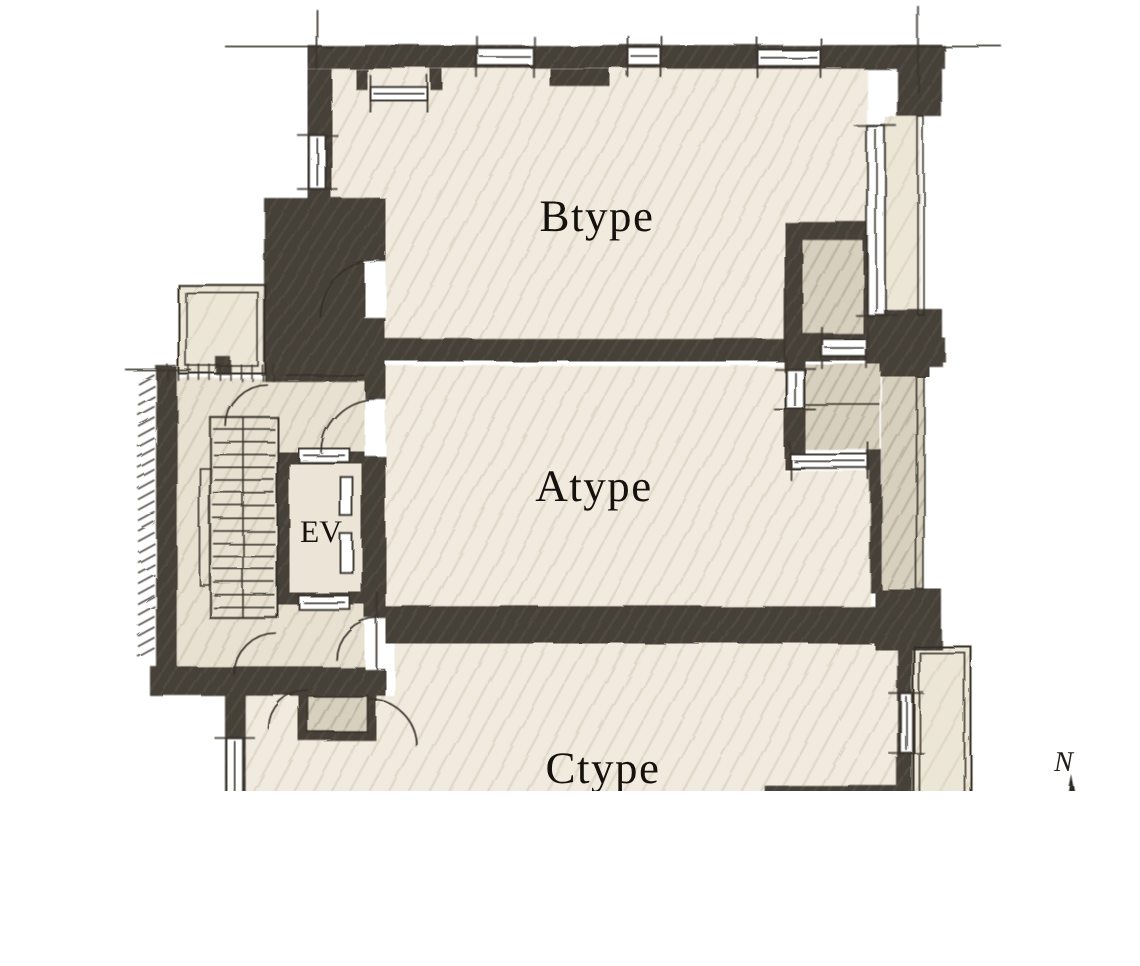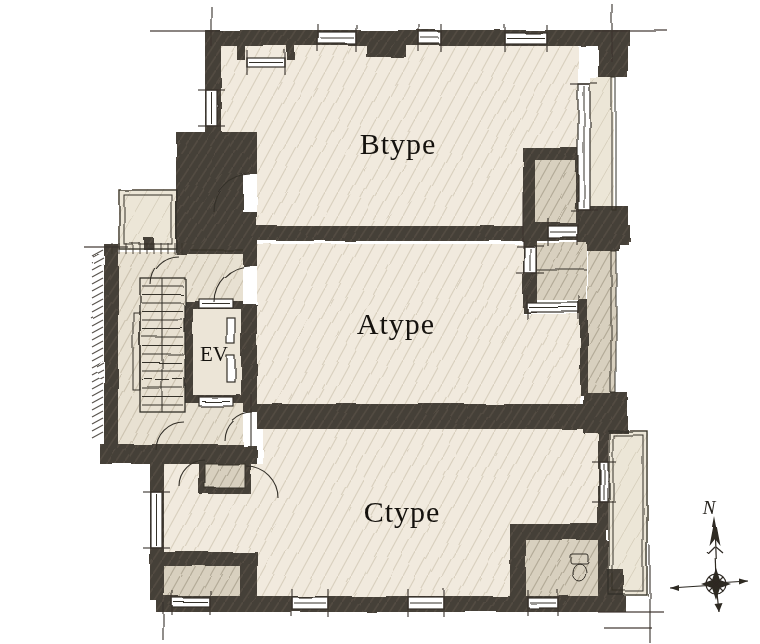--- a/index.html
+++ b/index.html
@@ -1,16 +1,16 @@
 <!DOCTYPE html>
 <html style="--paper: #ffffff; --line: #343029;"><head>
 <meta charset="utf-8">
 <style>
   html,body{margin:0;padding:0;background:#ffffff;}
-  .stage{position:relative;width:760px;height:644px;background:var(--paper,#fff);overflow:hidden;
+  .stage{position:relative;width:760px;height:527px;background:var(--paper,#fff);overflow:hidden;
          font-family:"Liberation Serif","DejaVu Serif",serif;}
   svg{display:block;}
   .wall{fill:url(#wallfill);stroke:none;}
   .roomA{fill:url(#roomfill);}
   .servA{fill:url(#servfill);}
   .hallA{fill:url(#hallfill);}
   .balcA{fill:url(#balcfill);}
   .evA{fill:#ece5d7;}
   .thin{fill:none;stroke:var(--line,#343029);stroke-width:1.3;}
   .thin2{fill:none;stroke:var(--line,#343029);stroke-width:1;}

